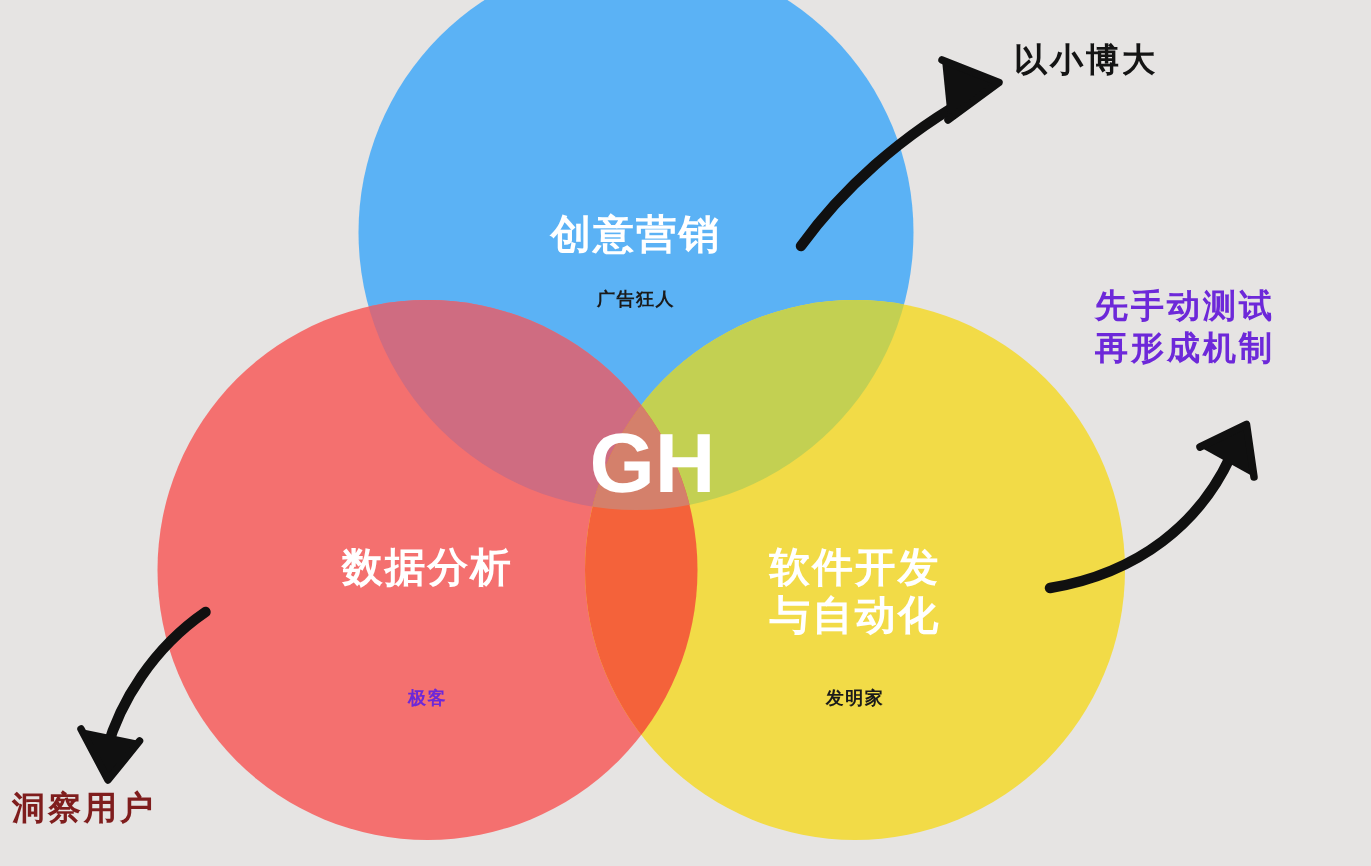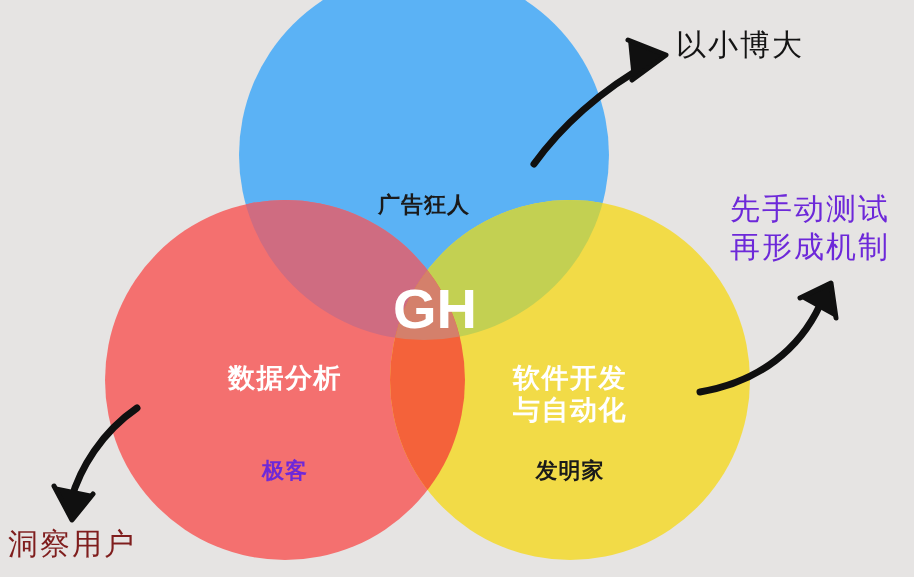--- a/index.html
+++ b/index.html
@@ -44,36 +44,36 @@
     white-space: nowrap;
     line-height: 1.18;
   }
   .circle-title {
     font-size: 27px;
     font-weight: bold;
     color: #ffffff;
     letter-spacing: 1.5px;
   }
   .circle-sub {
-    font-size: 22px;
+    font-size: 12px;
     font-weight: bold;
     color: #1a1a1a;
     letter-spacing: 1px;
   }
   .center-mark {
     font-size: 56px;
     font-weight: bold;
     color: #ffffff;
     letter-spacing: 0px;
     font-family: "Liberation Sans", "DejaVu Sans", sans-serif;
   }
   .annotation {
     position: absolute;
-    font-size: 30px;
-    font-weight: normal;
+    font-size: 22px;
+    font-weight: bold;
     color: #141414;
     letter-spacing: 2px;
     line-height: 1.28;
     white-space: nowrap;
   }
   .annotation .ann-line {
     display: block;
   }
   
   #blue-title   { left: 304px; top: 141px; width: 240px; }
@@ -138,20 +138,21 @@
     </g>
 
     <g id="arrow-bottom-left" fill="none" stroke="#101010" stroke-width="7" stroke-linecap="round">
       <path d="M137,408 C102,432 80,468 71,500"></path>
       <path d="M54,486 L72,520 L93,494" fill="#101010" stroke="#101010" stroke-width="5" stroke-linejoin="round"></path>
     </g>
   </svg>
 
   <div class="label-layer">
 
+    <div class="lbl circle-title" id="blue-title" style="color: rgb(255, 255, 255);">创意营销</div>
     <div class="lbl circle-sub" id="blue-sub" style="color: rgb(26, 26, 26);">广告狂人</div>
 
     <div class="lbl circle-title" id="red-title" style="color: rgb(255, 255, 255);">
       <span>数据分析</span><br>
     </div>
     <div class="lbl circle-sub" id="red-sub" style="color: #6d28d9;">极客</div>
 
     <div class="lbl circle-title" id="yellow-title" style="color: rgb(255, 255, 255);">
       <span>软件开发</span><br>
       <span>与自动化</span>

